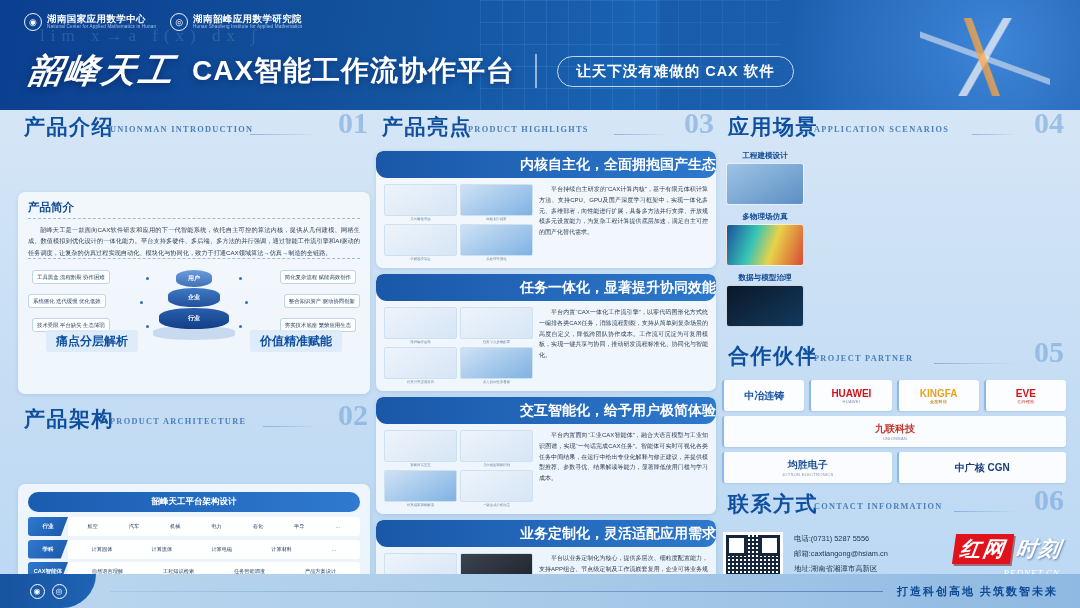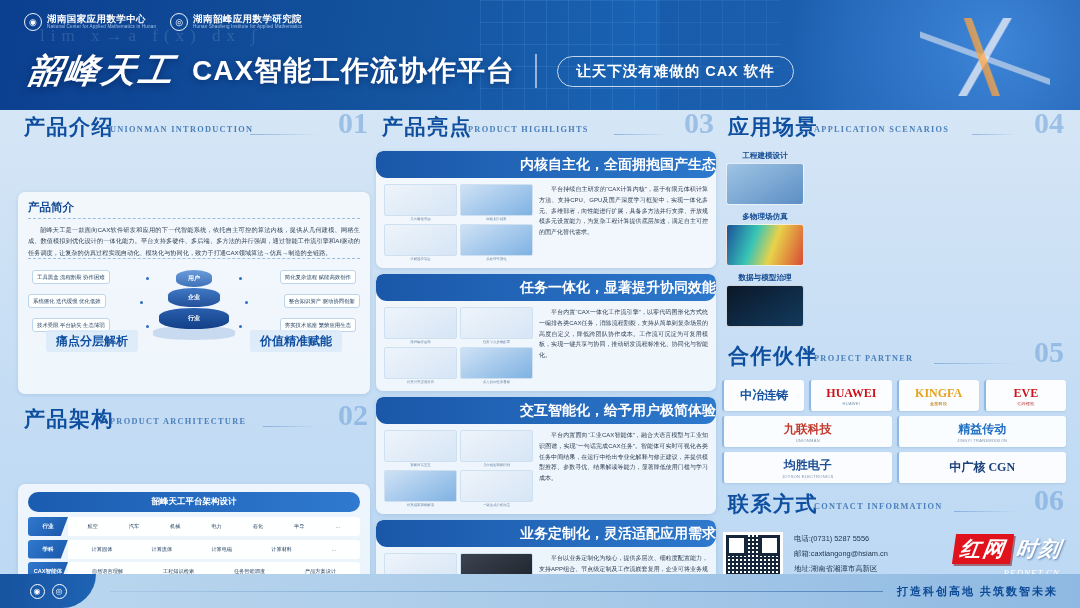--- a/index.html
+++ b/index.html
@@ -188,21 +188,21 @@
   }
   .seg-lab { position:absolute; font-size:6.4px; font-weight:bold; color:#fff; white-space:nowrap; }
 
   
   .prow { display:flex; gap:5px; margin-bottom:5px; }
   .pbox {
     flex:1; height:31px; background:rgba(255,255,255,.92); border-radius:3px;
     display:flex; flex-direction:column; align-items:center; justify-content:center;
     border-left:2px solid #8fb8e2; box-shadow:0 1px 2px rgba(60,110,170,.16);
   }
-  .pbox .pmain { font-size:12px; font-weight:bold;font-family:Liberation Serif, serif; }
+  .pbox .pmain { font-size:10px; font-weight:bold; }
   .pbox .psub { font-size:4px; color:#7e93ad; letter-spacing:.3px; }
 
   
   .contact-wrap { display:flex; gap:10px; align-items:flex-start; padding-top:3px; }
   .qr { width:62px; height:62px; background:#fff; padding:3px; border:.6px solid #c6d9ee; }
   .qr-inner { width:100%; height:100%;
     background-image:
       repeating-linear-gradient(90deg,#16263a 0 2px,transparent 2px 4px),
       repeating-linear-gradient(0deg,#16263a 0 2px,transparent 2px 4px);
     background-size:4px 4px, 4px 4px; position:relative; }
@@ -619,24 +619,20 @@
         <div class="pbox">
           <span class="pmain" style="color:#d1121a">EVE</span>
           <span class="psub" style="color:#b33">亿纬锂能</span>
         </div>
       </div>
       <div class="prow">
         <div class="pbox">
           <span class="pmain" style="color:#c0392b">九联科技</span>
           <span class="psub">UNIONMAN</span>
         </div>
-        <div class="pbox">
-          <span class="pmain" style="color:#1f6fc4">精益传动</span>
-          <span class="psub">JINGYI TRANSMISSION</span>
-        </div>
       </div>
       <div class="prow">
         <div class="pbox">
           <span class="pmain" style="color:#1d4f94">均胜电子</span>
           <span class="psub">JOYSON ELECTRONICS</span>
         </div>
         <div class="pbox">
           <span class="pmain" style="color:#1a3f7a">中广核 CGN</span>
           <span class="psub"></span>
         </div>

